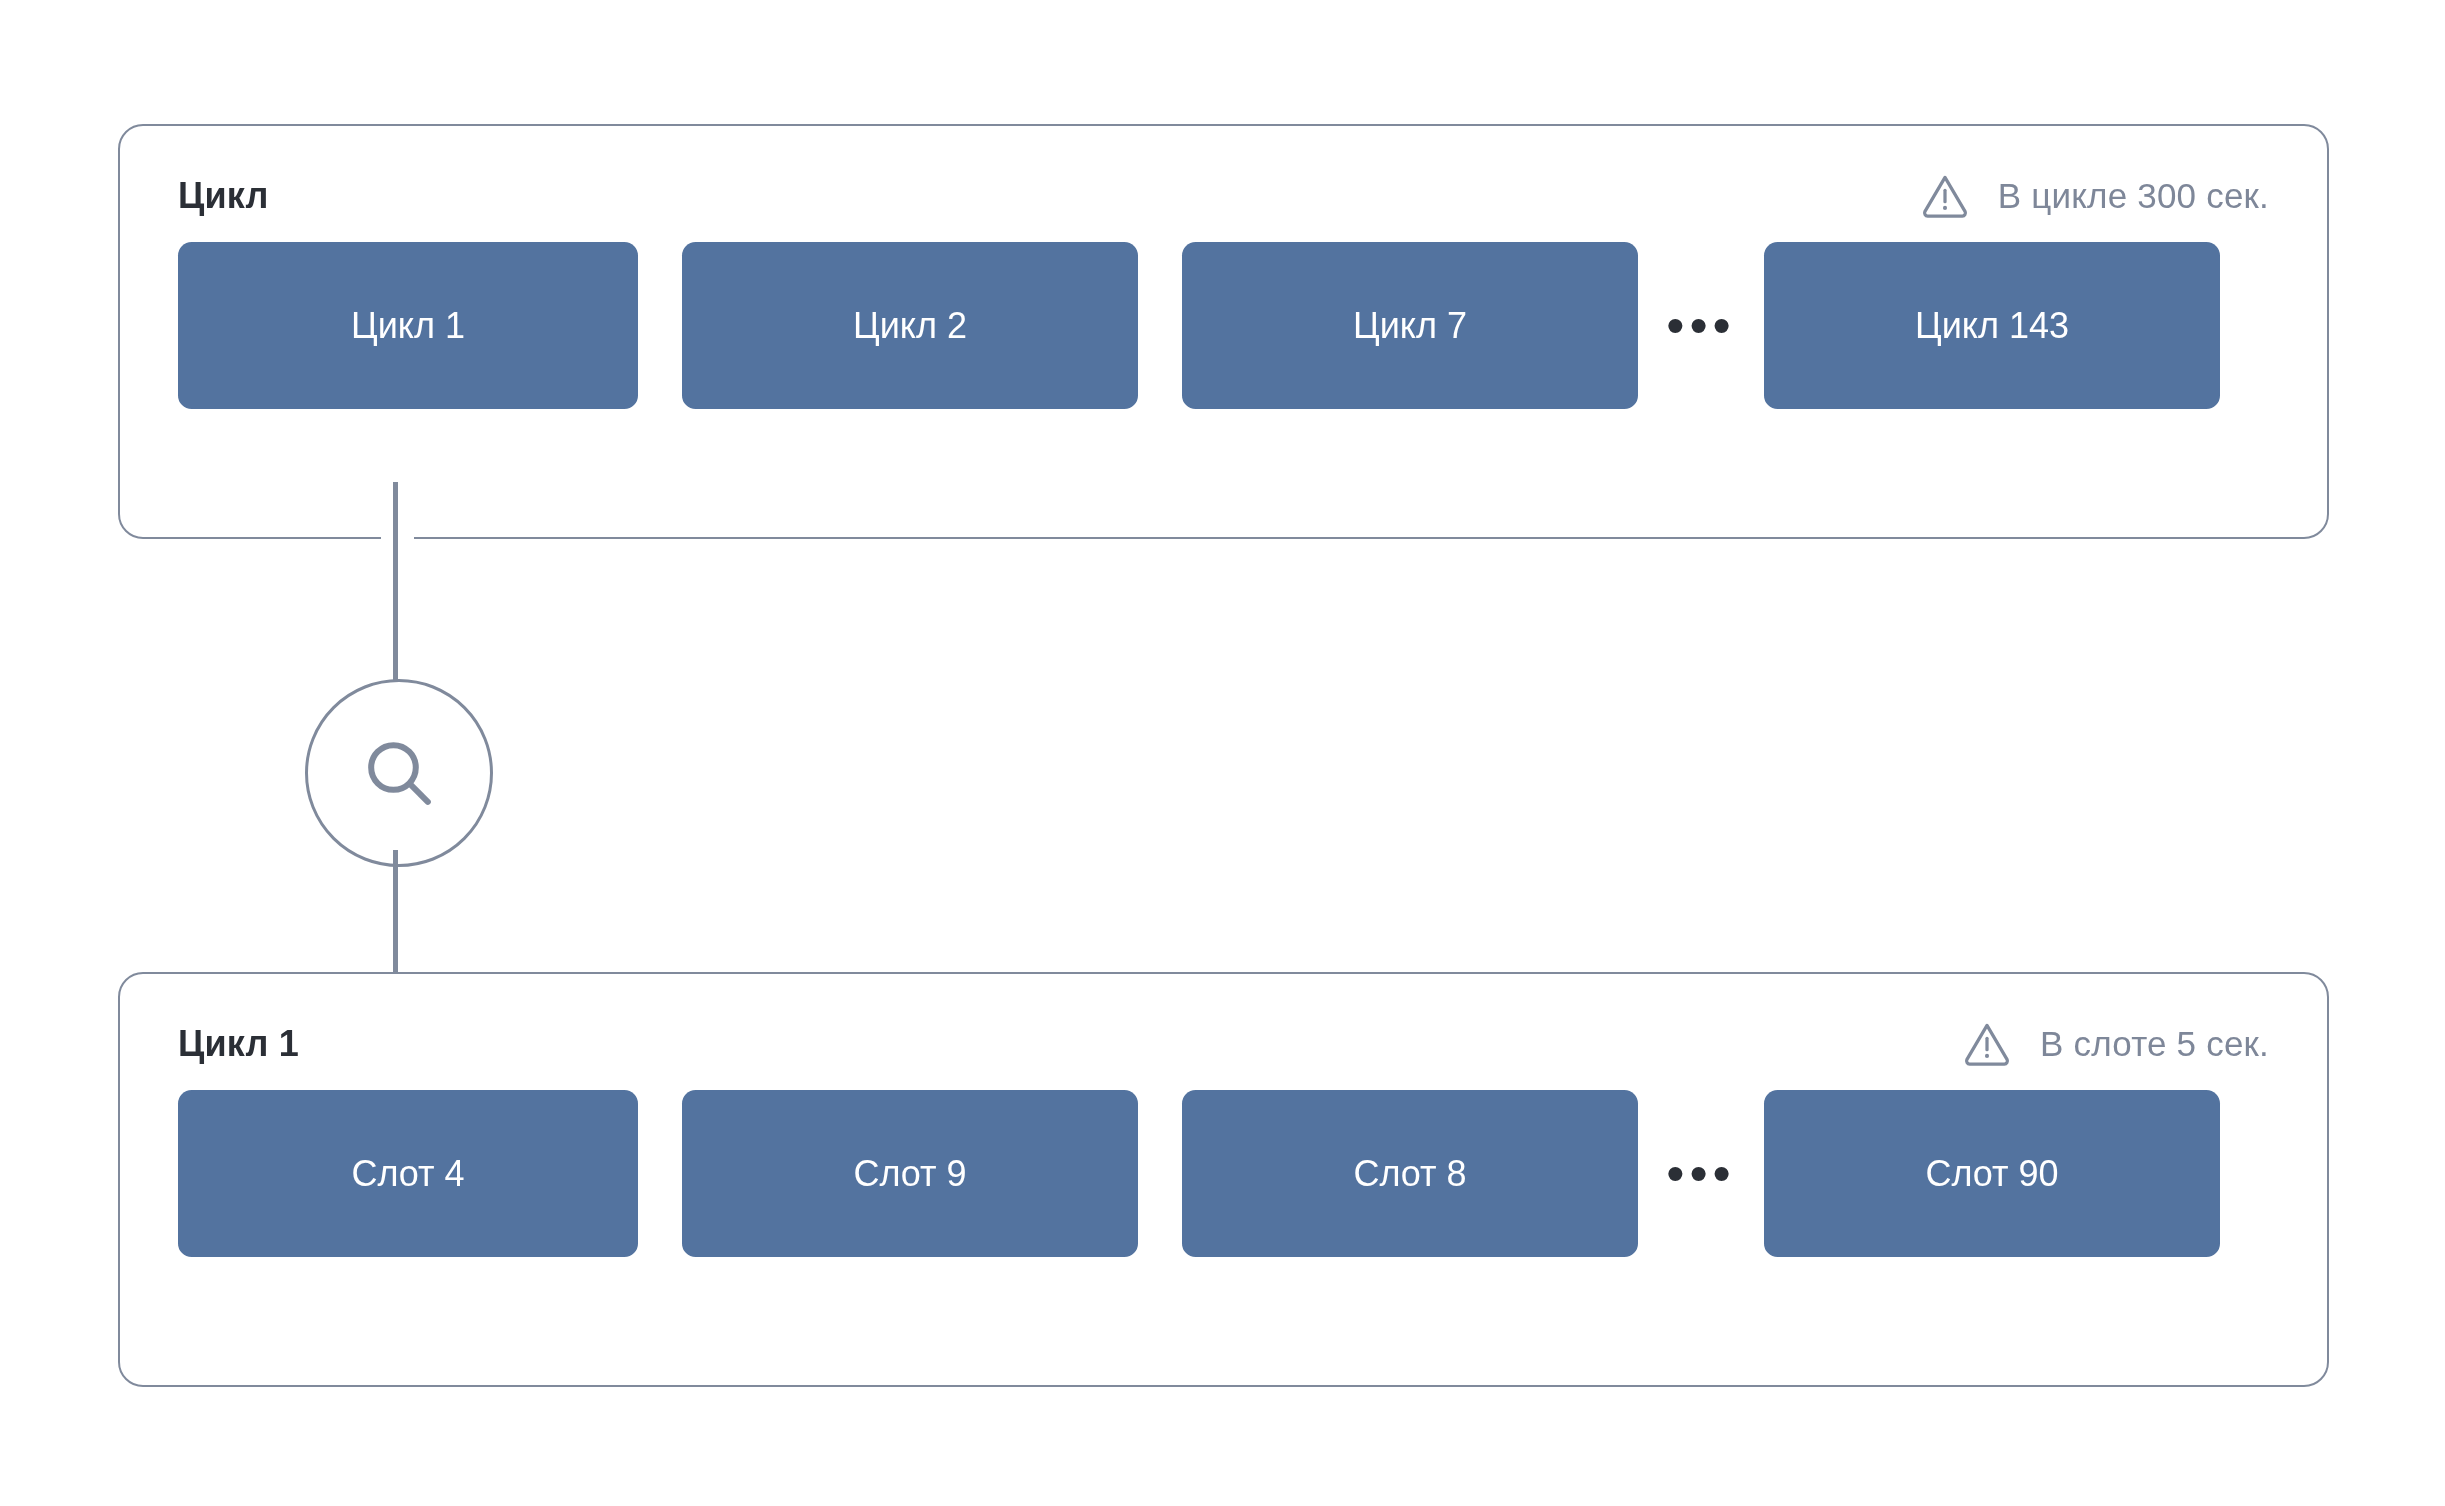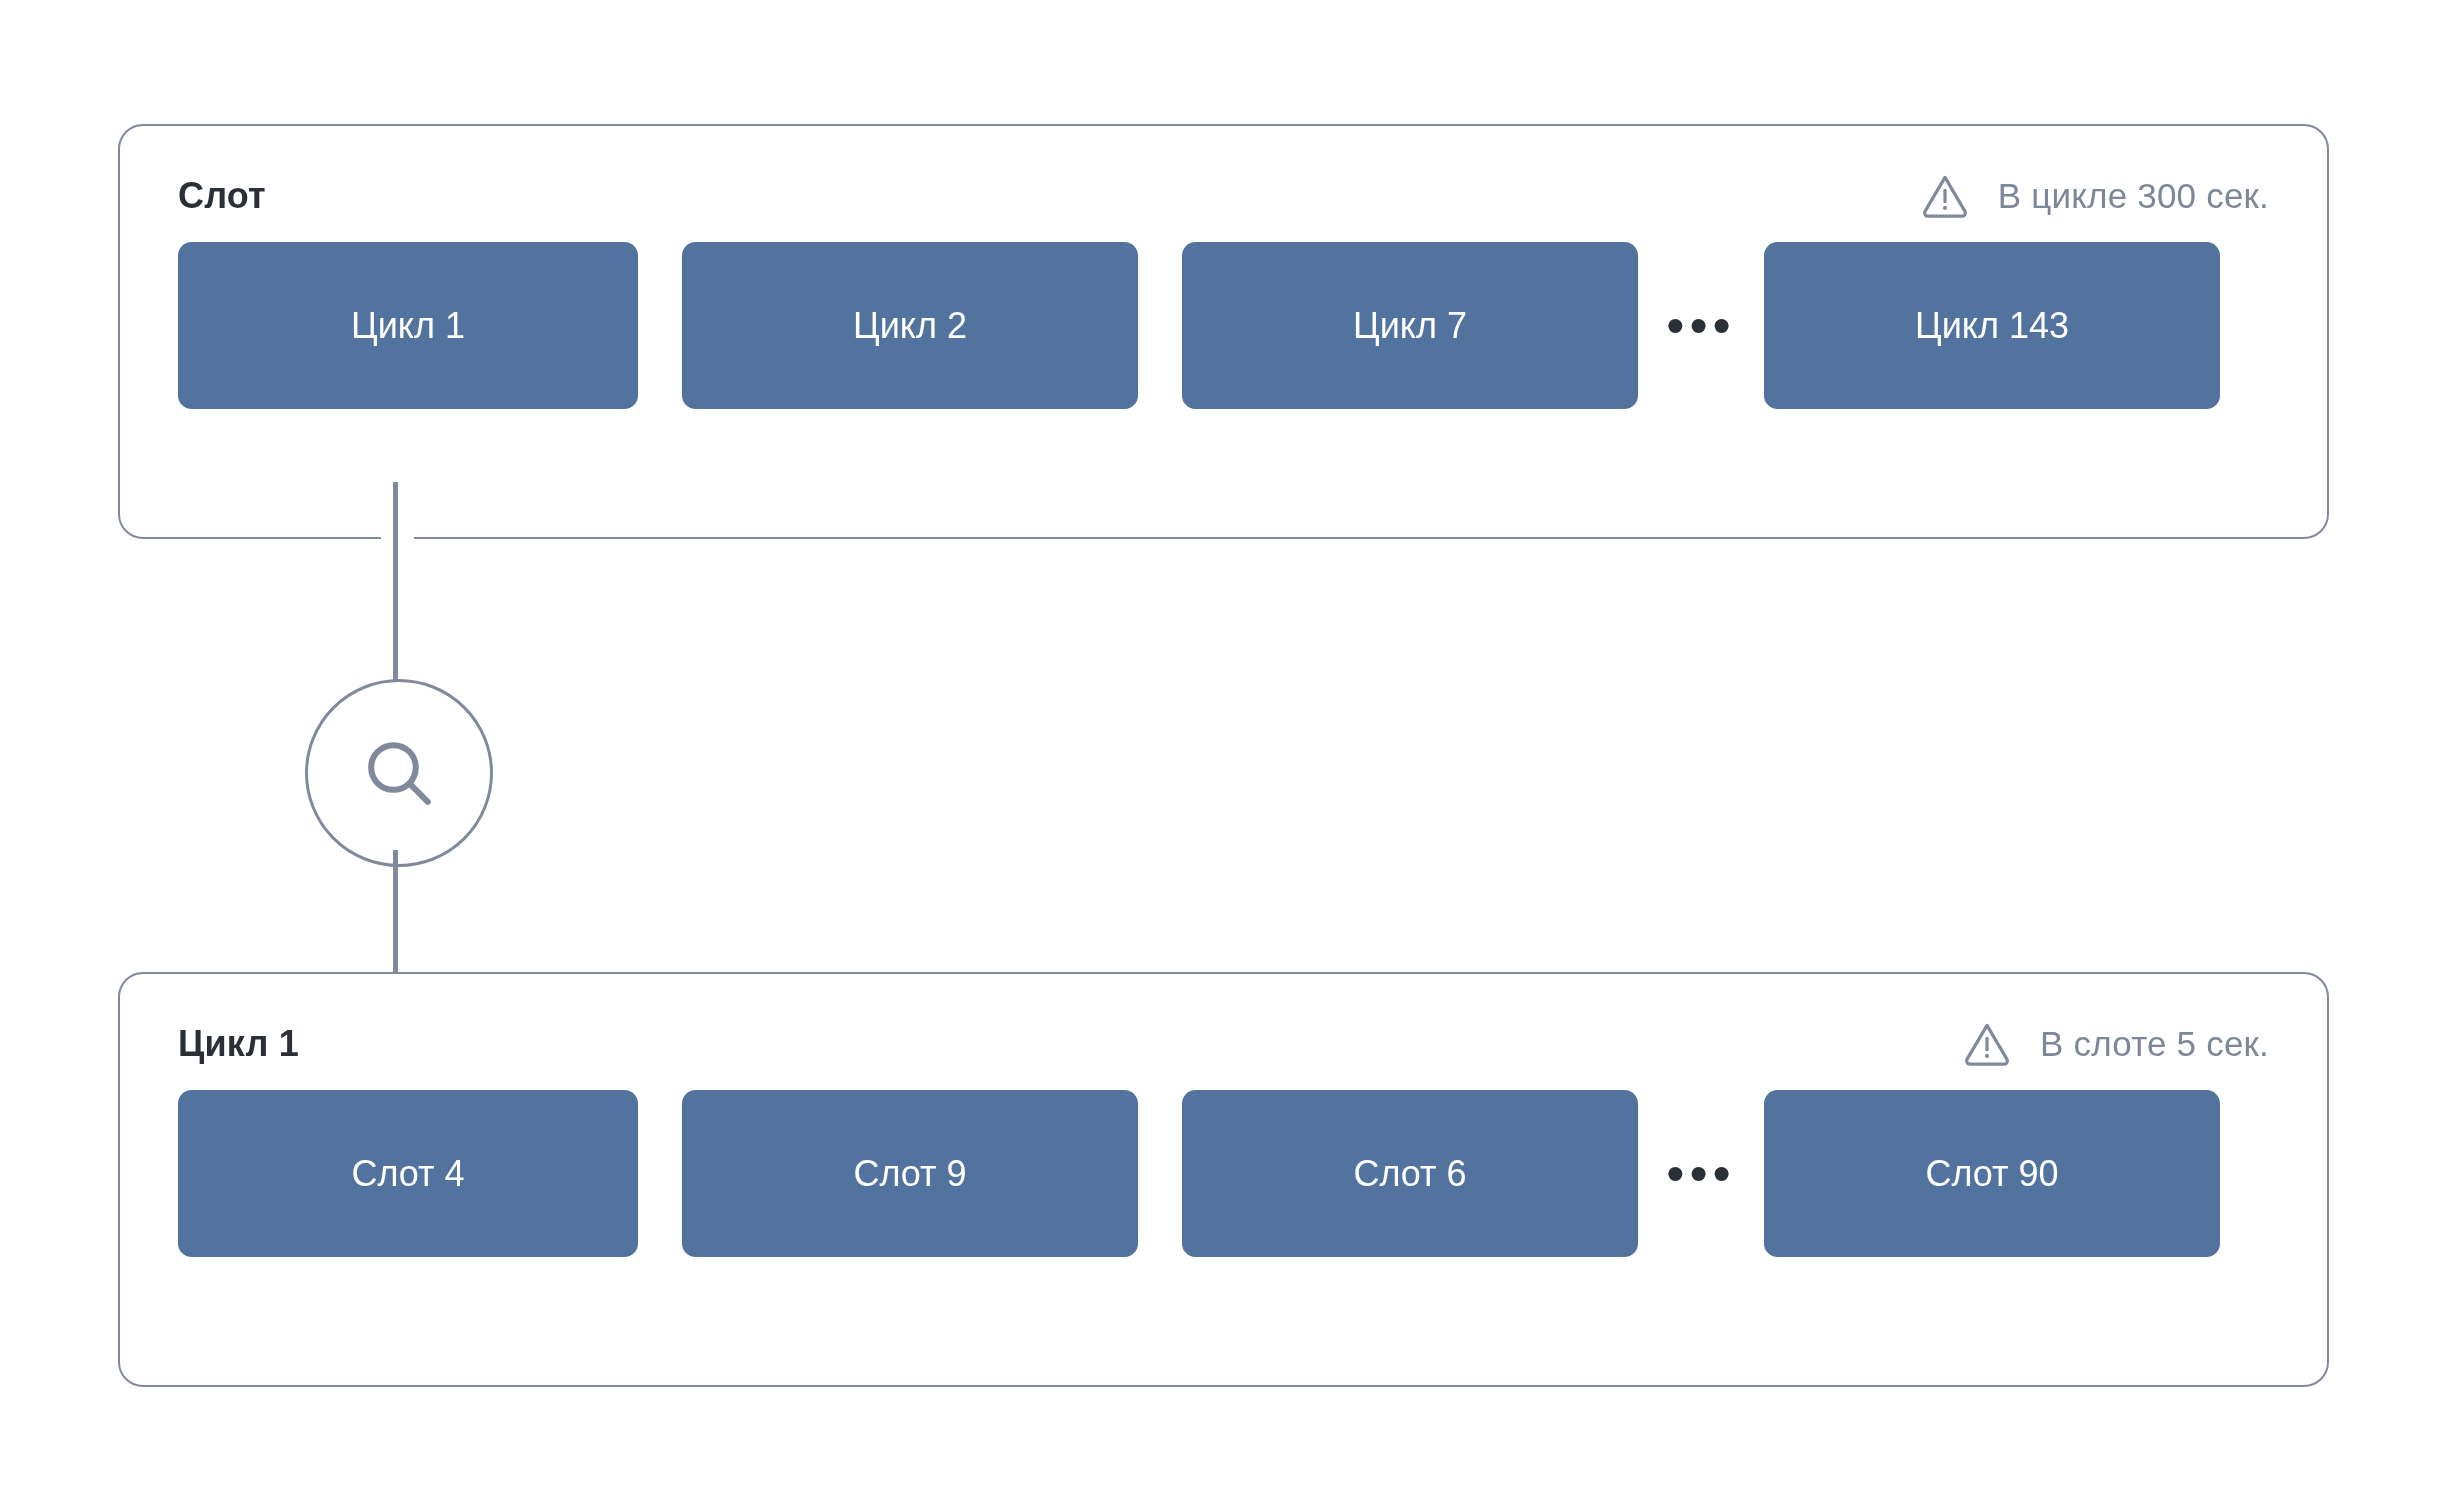--- a/index.html
+++ b/index.html
@@ -160,21 +160,21 @@
   }
 </style>
 </head>
 <body>
 
 <div class="stage">
 
   <div class="panel panel--top">
 
     <div class="panel-header">
-      <div class="panel-title">Слот</div>
+      <div class="panel-title">Цикл</div>
 
       <div class="panel-note">
         <svg class="warn-icon" viewBox="0 0 24 24">
           <path d="M12 3.4 L21.3 19.2 a1.5 1.5 0 0 1 -1.3 2.1 H4 a1.5 1.5 0 0 1 -1.3 -2.1 Z" fill="none" stroke="#808a9c" stroke-width="1.5" stroke-linejoin="round"></path>
           <line x1="12" y1="9.4" x2="12" y2="14.6" stroke="#808a9c" stroke-width="1.5" stroke-linecap="round"></line>
           <circle cx="12" cy="17.5" r="0.95" fill="#808a9c"></circle>
         </svg>
         <span class="panel-note-text">В цикле 300 сек.</span>
       </div>
     </div>
@@ -212,20 +212,20 @@
           <line x1="12" y1="9.4" x2="12" y2="14.6" stroke="#808a9c" stroke-width="1.5" stroke-linecap="round"></line>
           <circle cx="12" cy="17.5" r="0.95" fill="#808a9c"></circle>
         </svg>
         <span class="panel-note-text">В слоте 5 сек.</span>
       </div>
     </div>
 
     <div class="box-row">
       <div class="box box--w1">Слот 4</div>
       <div class="box box--w2 box--gap1">Слот 9</div>
-      <div class="box box--w2 box--gap1">Слот 6</div>
+      <div class="box box--w2 box--gap1">Слот 8</div>
       <div class="ellipsis">•••</div>
       <div class="box box--w2">Слот 90</div>
     </div>
   </div>
 
 </div>
 
 
 </body></html>

